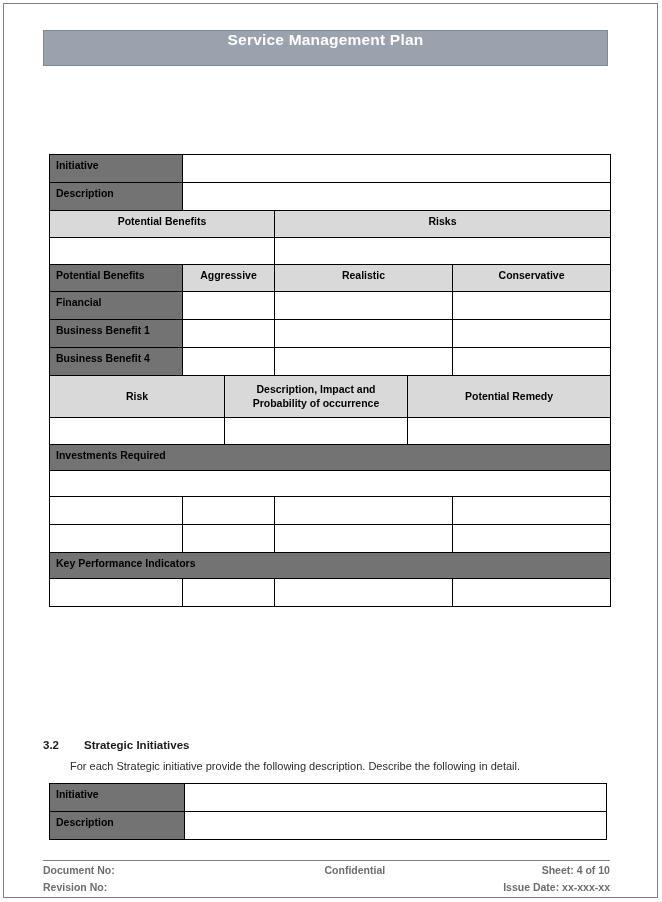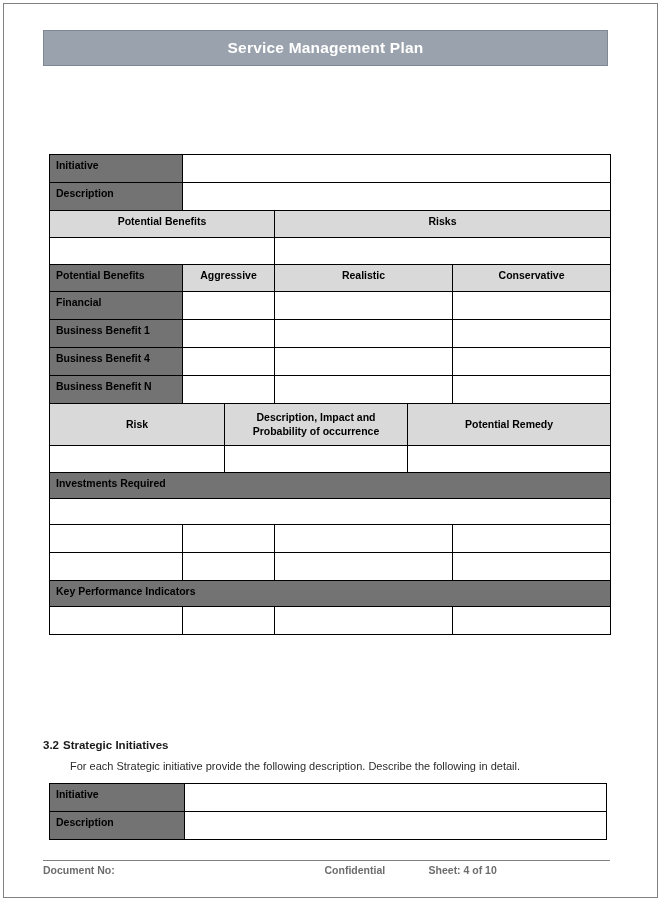--- a/index.html
+++ b/index.html
@@ -28,21 +28,20 @@
   .title-bar {
     position: absolute;
     left: 39px;
     top: 26px;
     width: 565px;
     height: 36px;
     background: #9aa2ad;
     border: 1px solid #7f8894;
     box-sizing: border-box;
     display: flex;
-    align-items: center;
     justify-content: center;
   }
   .title-bar .title-text {
     color: #ffffff;
     font-size: 15.5px;
     font-weight: bold;
     letter-spacing: 0.2px;
   }
 
   
@@ -90,21 +89,21 @@
   
   .section-heading {
     position: absolute;
     left: 39px;
     top: 735px;
     font-size: 11.5px;
     font-weight: bold;
     color: #1a1a1a;
     white-space: nowrap;
   }
-  .section-heading .num { margin-right: 4px; }
+  .section-heading .num { margin-right: 25px; }
   .section-body {
     position: absolute;
     left: 66px;
     top: 756px;
     font-size: 11px;
     color: #2b2b2b;
     white-space: nowrap;
   }
 
   
@@ -125,21 +124,21 @@
     color: #6d6d6d;
     font-weight: bold;
   }
   .footer-row {
     display: flex;
     align-items: baseline;
     height: 17px;
   }
   .footer-col-left  { width: 42%; text-align: left; }
   .footer-col-mid   { width: 26%; text-align: center; }
-  .footer-col-right { width: 32%; }
+  .footer-col-right { width: 32%; text-align: right; }
 </style>
 </head>
 <body>
 
 <div class="page">
 
   <div class="title-bar">
     <span class="title-text">Service Management Plan</span>
   </div>
 
@@ -196,26 +195,20 @@
         <td class="blank" colspan="2"></td>
       </tr>
 
       <tr>
         <td class="hdr" style="height:28px">Business Benefit 4</td>
         <td class="blank" colspan="2"></td>
         <td class="blank" colspan="2"></td>
         <td class="blank" colspan="2"></td>
       </tr>
 
-      <tr>
-        <td class="hdr" style="height:28px">Business Benefit N</td>
-        <td class="blank" colspan="2"></td>
-        <td class="blank" colspan="2"></td>
-        <td class="blank" colspan="2"></td>
-      </tr>
 
       <tr>
         <td class="hdr-c" colspan="2" style="height:42px;vertical-align:middle">Risk</td>
         <td class="hdr-c" colspan="2" style="vertical-align:middle">Description, Impact and Probability of occurrence</td>
         <td class="hdr-c" colspan="3" style="vertical-align:middle">Potential Remedy</td>
       </tr>
 
       <tr>
         <td class="blank" colspan="2" style="height:27px"></td>
         <td class="blank" colspan="2"></td>
@@ -278,15 +271,20 @@
     </tbody>
   </table>
 
   <div class="footer-rule"></div>
   <div class="footer">
     <div class="footer-row">
       <span class="footer-col-left">Document No:</span>
       <span class="footer-col-mid">Confidential</span>
       <span class="footer-col-right">Sheet: 4 of 10</span>
     </div>
+    <div class="footer-row">
+      <span class="footer-col-left">Revision No:</span>
+      <span class="footer-col-mid"></span>
+      <span class="footer-col-right">Issue Date: xx-xxx-xx</span>
+    </div>
   </div>
 
 </div>
 
 </body></html>

